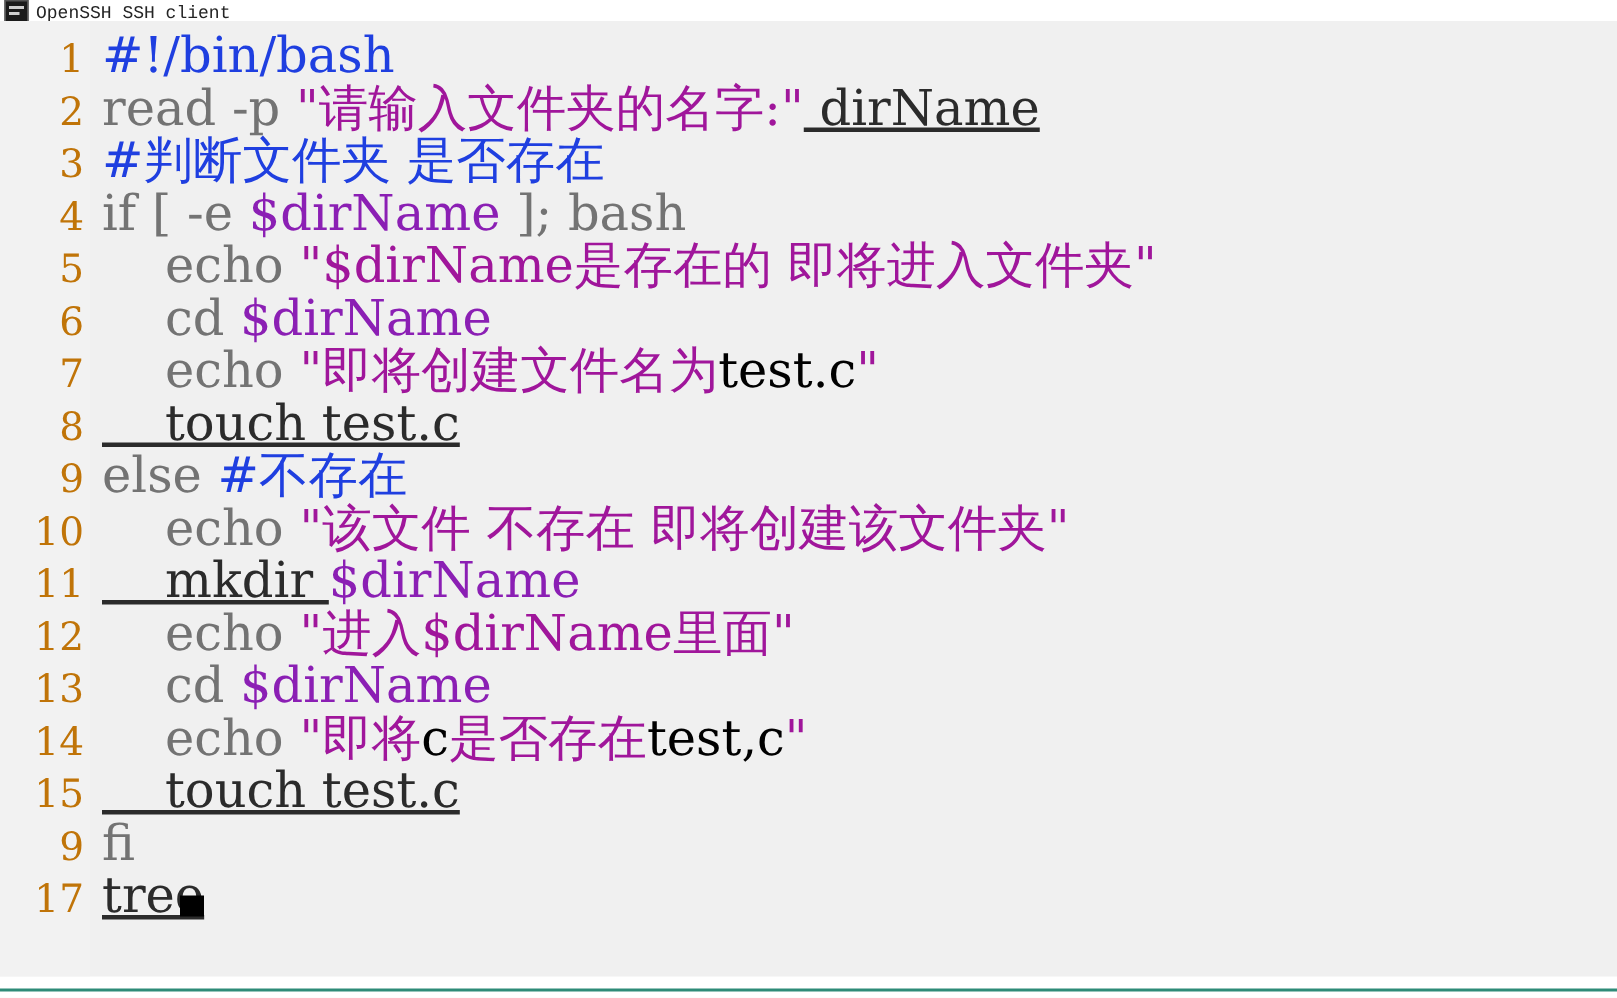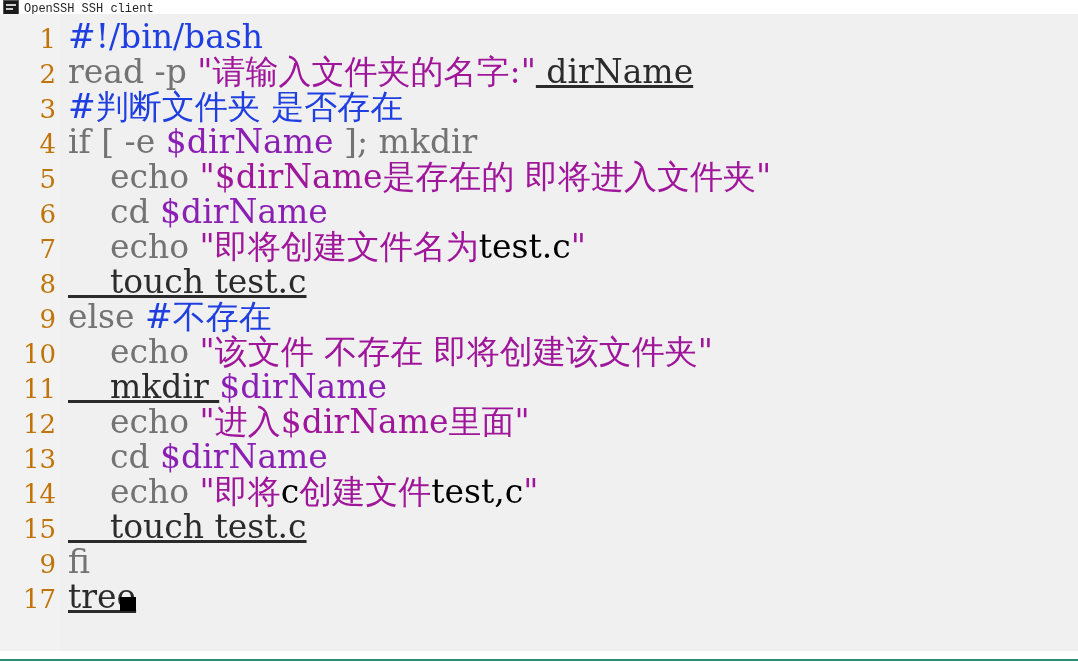--- a/index.html
+++ b/index.html
@@ -145,31 +145,31 @@
   <div id="titlebar-icon"></div>
   <div id="titlebar-title">OpenSSH SSH client</div>
 </div>
 
 <div id="editor">
   <div id="gutter-bg"></div>
   <div id="code">
       <div class="line"><span class="lineno">1</span><span class="linetext"><span class="tok-com">#!/bin/bash</span></span></div>
       <div class="line"><span class="lineno">2</span><span class="linetext"><span class="tok-kw">read -p </span><span class="tok-str">"请输入文件夹的名字:"</span><span class="tok-plain"> dirName</span></span></div>
       <div class="line"><span class="lineno">3</span><span class="linetext"><span class="tok-com">#判断文件夹 是否存在</span></span></div>
-      <div class="line"><span class="lineno">4</span><span class="linetext"><span class="tok-kw">if [ -e </span><span class="tok-var">$dirName</span><span class="tok-kw"> ]; mkdir</span></span></div>
+      <div class="line"><span class="lineno">4</span><span class="linetext"><span class="tok-kw">if [ -e </span><span class="tok-var">$dirName</span><span class="tok-kw"> ]; bash</span></span></div>
       <div class="line"><span class="lineno">5</span><span class="linetext"><span class="tok-kw">    echo </span><span class="tok-str">"$dirName是存在的 即将进入文件夹"</span></span></div>
       <div class="line"><span class="lineno">6</span><span class="linetext"><span class="tok-kw">    cd </span><span class="tok-var">$dirName</span></span></div>
       <div class="line"><span class="lineno">7</span><span class="linetext"><span class="tok-kw">    echo </span><span class="tok-str">"即将创建文件名为</span><span class="tok-red">test.c</span><span class="tok-str">"</span></span></div>
       <div class="line"><span class="lineno">8</span><span class="linetext"><span class="tok-plain">    touch test.c</span></span></div>
       <div class="line"><span class="lineno">9</span><span class="linetext"><span class="tok-kw">else </span><span class="tok-com">#不存在</span></span></div>
       <div class="line"><span class="lineno">10</span><span class="linetext"><span class="tok-kw">    echo </span><span class="tok-str">"该文件 不存在 即将创建该文件夹"</span></span></div>
       <div class="line"><span class="lineno">11</span><span class="linetext"><span class="tok-plain">    mkdir </span><span class="tok-var">$dirName</span></span></div>
       <div class="line"><span class="lineno">12</span><span class="linetext"><span class="tok-kw">    echo </span><span class="tok-str">"进入$dirName里面"</span></span></div>
       <div class="line"><span class="lineno">13</span><span class="linetext"><span class="tok-kw">    cd </span><span class="tok-var">$dirName</span></span></div>
-      <div class="line"><span class="lineno">14</span><span class="linetext"><span class="tok-kw">    echo </span><span class="tok-str">"即将</span><span class="tok-red">c</span><span class="tok-str">创建文件</span><span class="tok-red">test,c</span><span class="tok-str">"</span></span></div>
+      <div class="line"><span class="lineno">14</span><span class="linetext"><span class="tok-kw">    echo </span><span class="tok-str">"即将</span><span class="tok-red">c</span><span class="tok-str">是否存在</span><span class="tok-red">test,c</span><span class="tok-str">"</span></span></div>
       <div class="line"><span class="lineno">15</span><span class="linetext"><span class="tok-plain">    touch test.c</span></span></div>
       <div class="line"><span class="lineno">9</span><span class="linetext"><span class="tok-kw">fi</span></span></div>
       <div class="line"><span class="lineno">17</span><span class="linetext"><span class="tok-plain">tree</span><span class="cursor"></span></span></div>
     </div>
 
 </div>
 
 <div id="bottom-rule"></div>
 
 </body></html>

